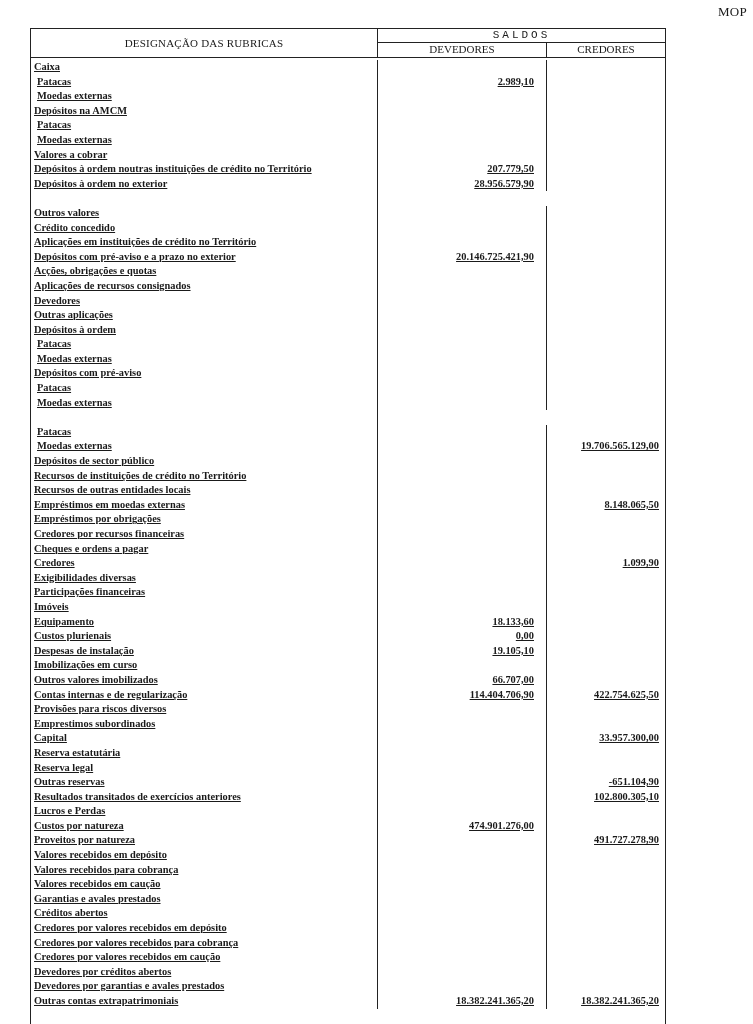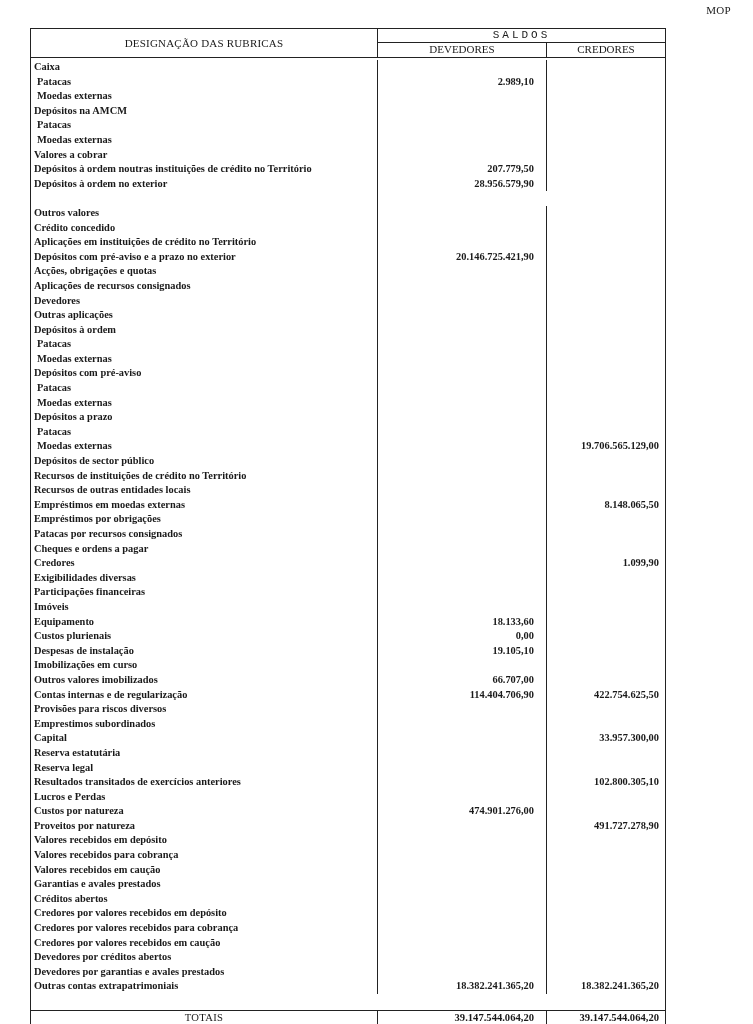--- a/index.html
+++ b/index.html
@@ -2,22 +2,22 @@
 <html><head>
 <meta charset="utf-8">
 <style>
   html, body { margin: 0; padding: 0; background: #ffffff; }
   body {
     width: 753px; height: 1024px; position: relative; overflow: hidden;
     font-family: "Liberation Serif", "DejaVu Serif", serif;
     color: #1a1a1a;
   }
   .currency {
-    position: absolute; top: 4px; right: 22px;
-    font-size: 11px; letter-spacing: 0.3px;
+    position: absolute; top: 4px; right: 6px;
+    font-size: 13px; letter-spacing: 0.3px;
   }
   .sheet {
     position: absolute; left: 30px; top: 28px; width: 636px;
     border: 1.5px solid #222;
     box-sizing: border-box;
   }
   .hdr {
     display: grid;
     grid-template-columns: 347px 169px 1fr;
     grid-template-rows: 14px 14px;
@@ -31,21 +31,21 @@
     letter-spacing: 0.2px;
   }
   .hdr .saldos {
     grid-row: 1; grid-column: 2 / span 2;
     text-align: center; border-bottom: 1px solid #222;
     letter-spacing: 3px; line-height: 13px; font-family: Liberation Mono, monospace;
   }
   .hdr .dev { grid-row: 2; grid-column: 2; text-align: center; border-right: 1px solid #222; line-height: 13px; }
   .hdr .cred { grid-row: 2; grid-column: 3; text-align: center; line-height: 13px; }
 
-  .body { position: relative; }
+  .body { position: relative; text-decoration: underline; }
   .row {
     display: grid;
     grid-template-columns: 347px 169px 1fr;
     height: 14.6px;
     font-size: 10.4px;
     font-weight: bold;
     line-height: 14.6px;
   }
   .row .c1 { padding-left: 3px; border-right: 1.5px solid #222; white-space: nowrap; overflow: hidden; }
   .row .c1.indent { padding-left: 6px; }
@@ -191,21 +191,20 @@
         <div class="c1 indent">Patacas</div>
         <div class="c2"></div>
         <div class="c3"></div>
       </div>
       <div class="row">
         <div class="c1 indent">Moedas externas</div>
         <div class="c2"></div>
         <div class="c3"></div>
       </div>
       <div class="row">
-        <div class="c1">Depósitos a prazo</div>
         <div class="c2"></div>
         <div class="c3"></div>
       </div>
       <div class="row">
         <div class="c1 indent">Patacas</div>
         <div class="c2"></div>
         <div class="c3"></div>
       </div>
       <div class="row">
         <div class="c1 indent">Moedas externas</div>
@@ -231,21 +230,21 @@
         <div class="c1">Empréstimos em moedas externas</div>
         <div class="c2"></div>
         <div class="c3">8.148.065,50</div>
       </div>
       <div class="row">
         <div class="c1">Empréstimos por obrigações</div>
         <div class="c2"></div>
         <div class="c3"></div>
       </div>
       <div class="row">
-        <div class="c1">Patacas por recursos consignados</div>
+        <div class="c1">Credores por recursos financeiras</div>
         <div class="c2"></div>
         <div class="c3"></div>
       </div>
       <div class="row">
         <div class="c1">Cheques e ordens a pagar</div>
         <div class="c2"></div>
         <div class="c3"></div>
       </div>
       <div class="row">
         <div class="c1">Credores</div>
@@ -314,20 +313,25 @@
       </div>
       <div class="row">
         <div class="c1">Reserva estatutária</div>
         <div class="c2"></div>
         <div class="c3"></div>
       </div>
       <div class="row">
         <div class="c1">Reserva legal</div>
         <div class="c2"></div>
         <div class="c3"></div>
+      </div>
+      <div class="row">
+        <div class="c1">Outras reservas</div>
+        <div class="c2"></div>
+        <div class="c3">-651.104,90</div>
       </div>
       <div class="row">
         <div class="c1">Resultados transitados de exercícios anteriores</div>
         <div class="c2"></div>
         <div class="c3">102.800.305,10</div>
       </div>
       <div class="row">
         <div class="c1">Lucros e Perdas</div>
         <div class="c2"></div>
         <div class="c3"></div>

